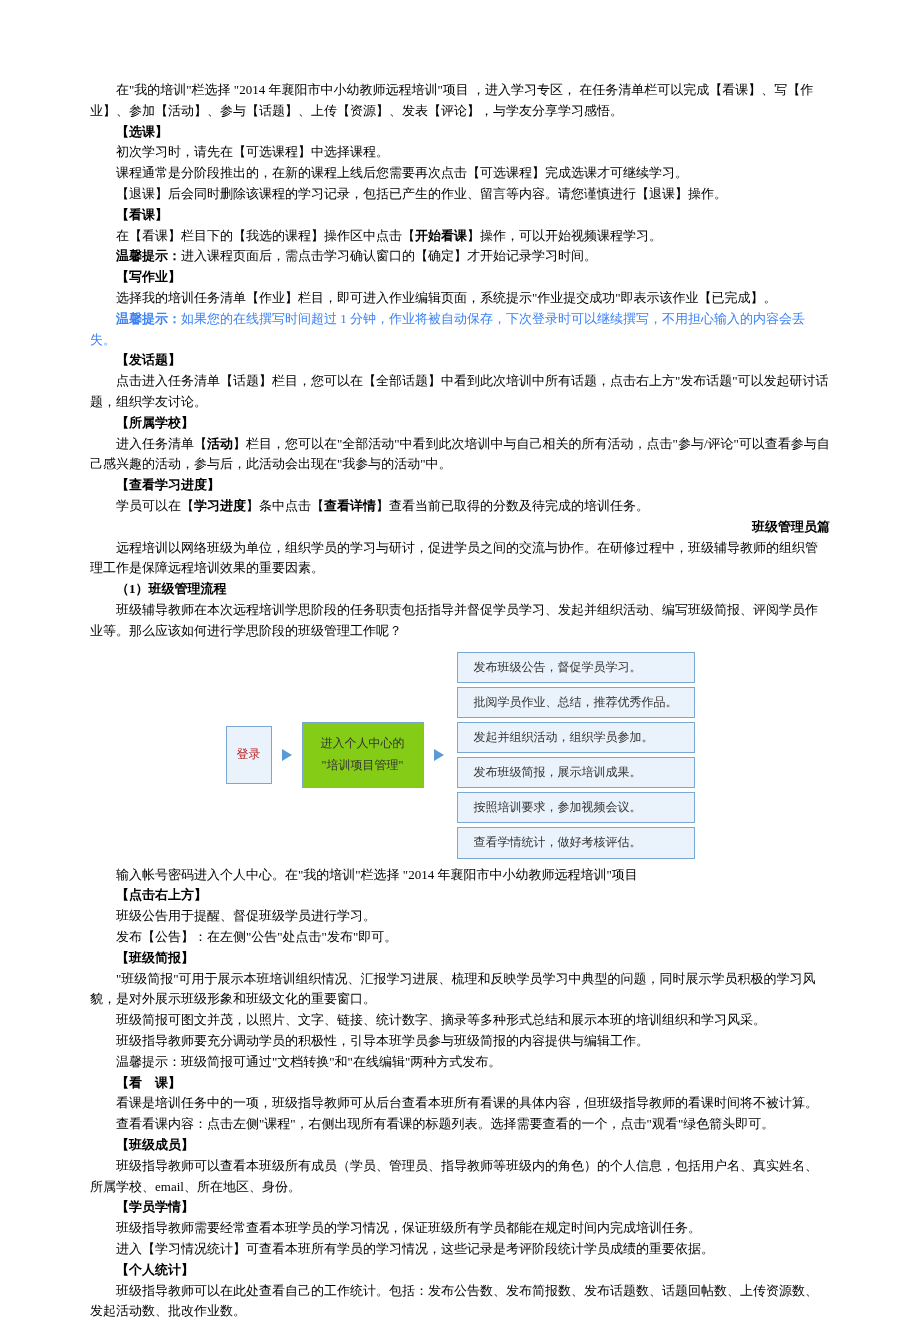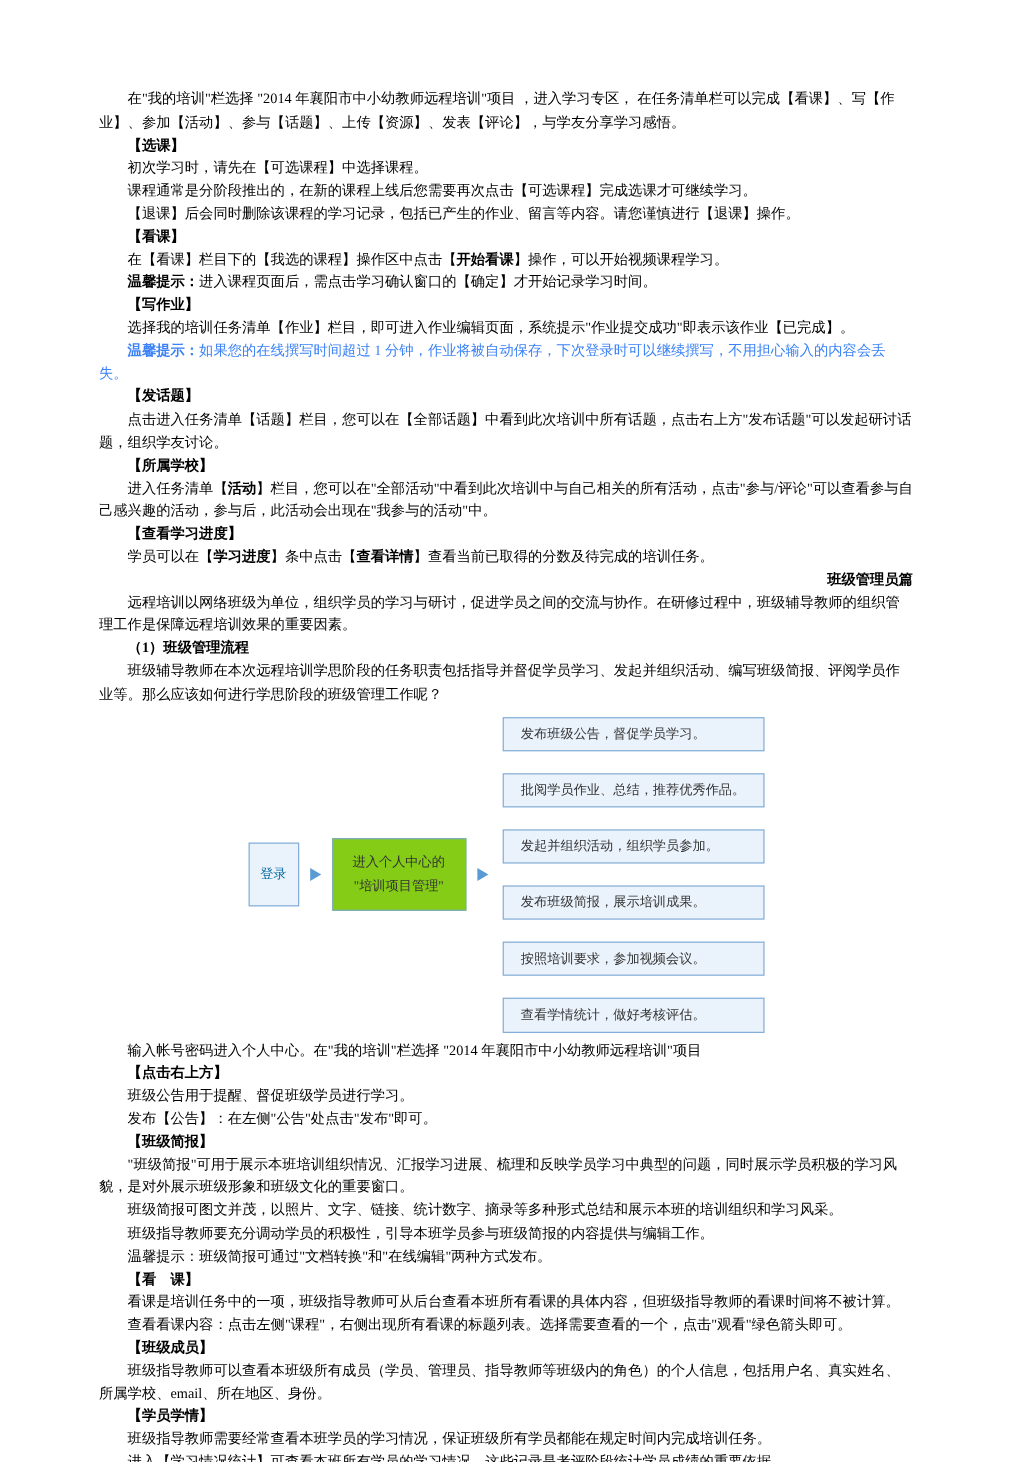--- a/index.html
+++ b/index.html
@@ -26,42 +26,42 @@
     }
     .diagram-left {
       display: flex;
       align-items: center;
     }
     .login-box {
       border: 1px solid #7aa7d4;
       padding: 18px 10px;
       background: #eaf2fb;
       font-size: 12px;
-      color: #0369a1;
+      color: #b91c1c;
     }
     .arrow {
       width: 0; height: 0;
       border-top: 6px solid transparent;
       border-bottom: 6px solid transparent;
       border-left: 10px solid #5b9bd5;
       margin: 0 10px;
     }
     .center-box {
       border: 1px solid #7aa7d4;
       background: #84cc16;
       padding: 10px 18px;
       font-size: 12px;
       color: #333;
       line-height: 1.8;
       text-align: center;
     }
     .tasks {
       display: flex;
       flex-direction: column;
-      gap: 20px;
+      gap: 4px;
       margin-left: 3px;
     }
     .task {
       border: 1px solid #7aa7d4;
       background: #eaf2fb;
       padding: 5px 16px;
       font-size: 12px;
       color: #333;
     }
   </style>

